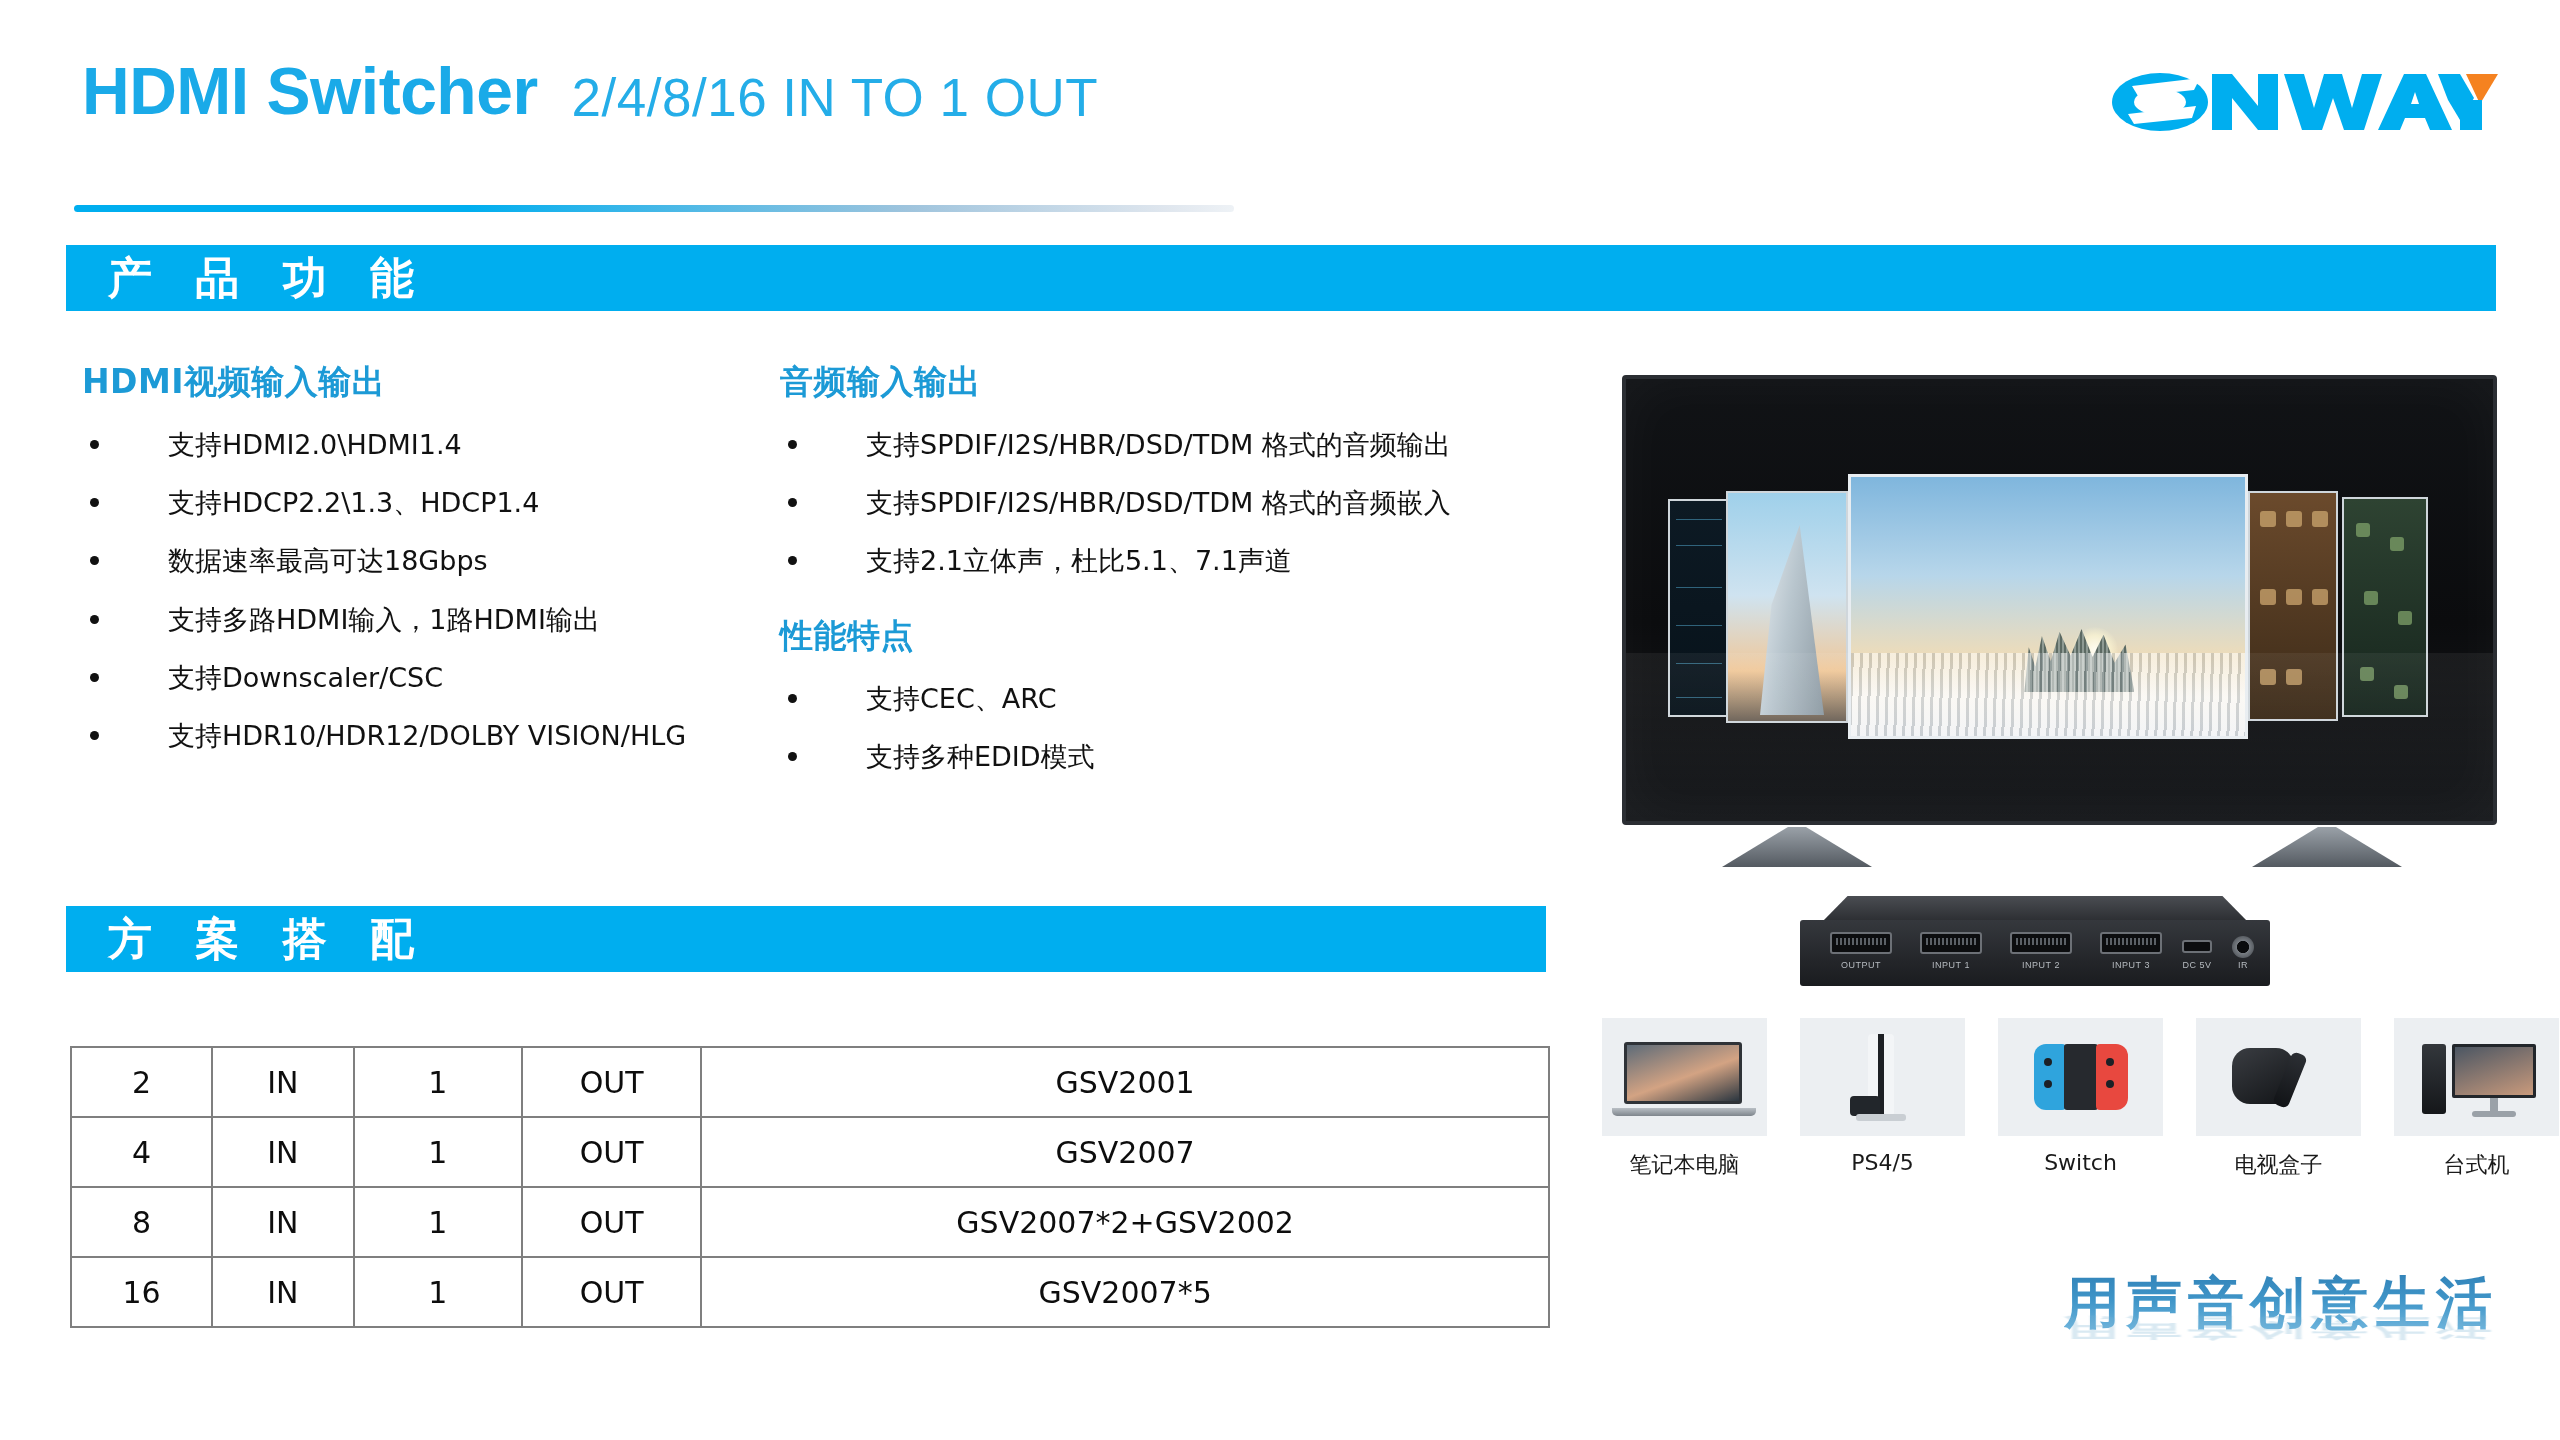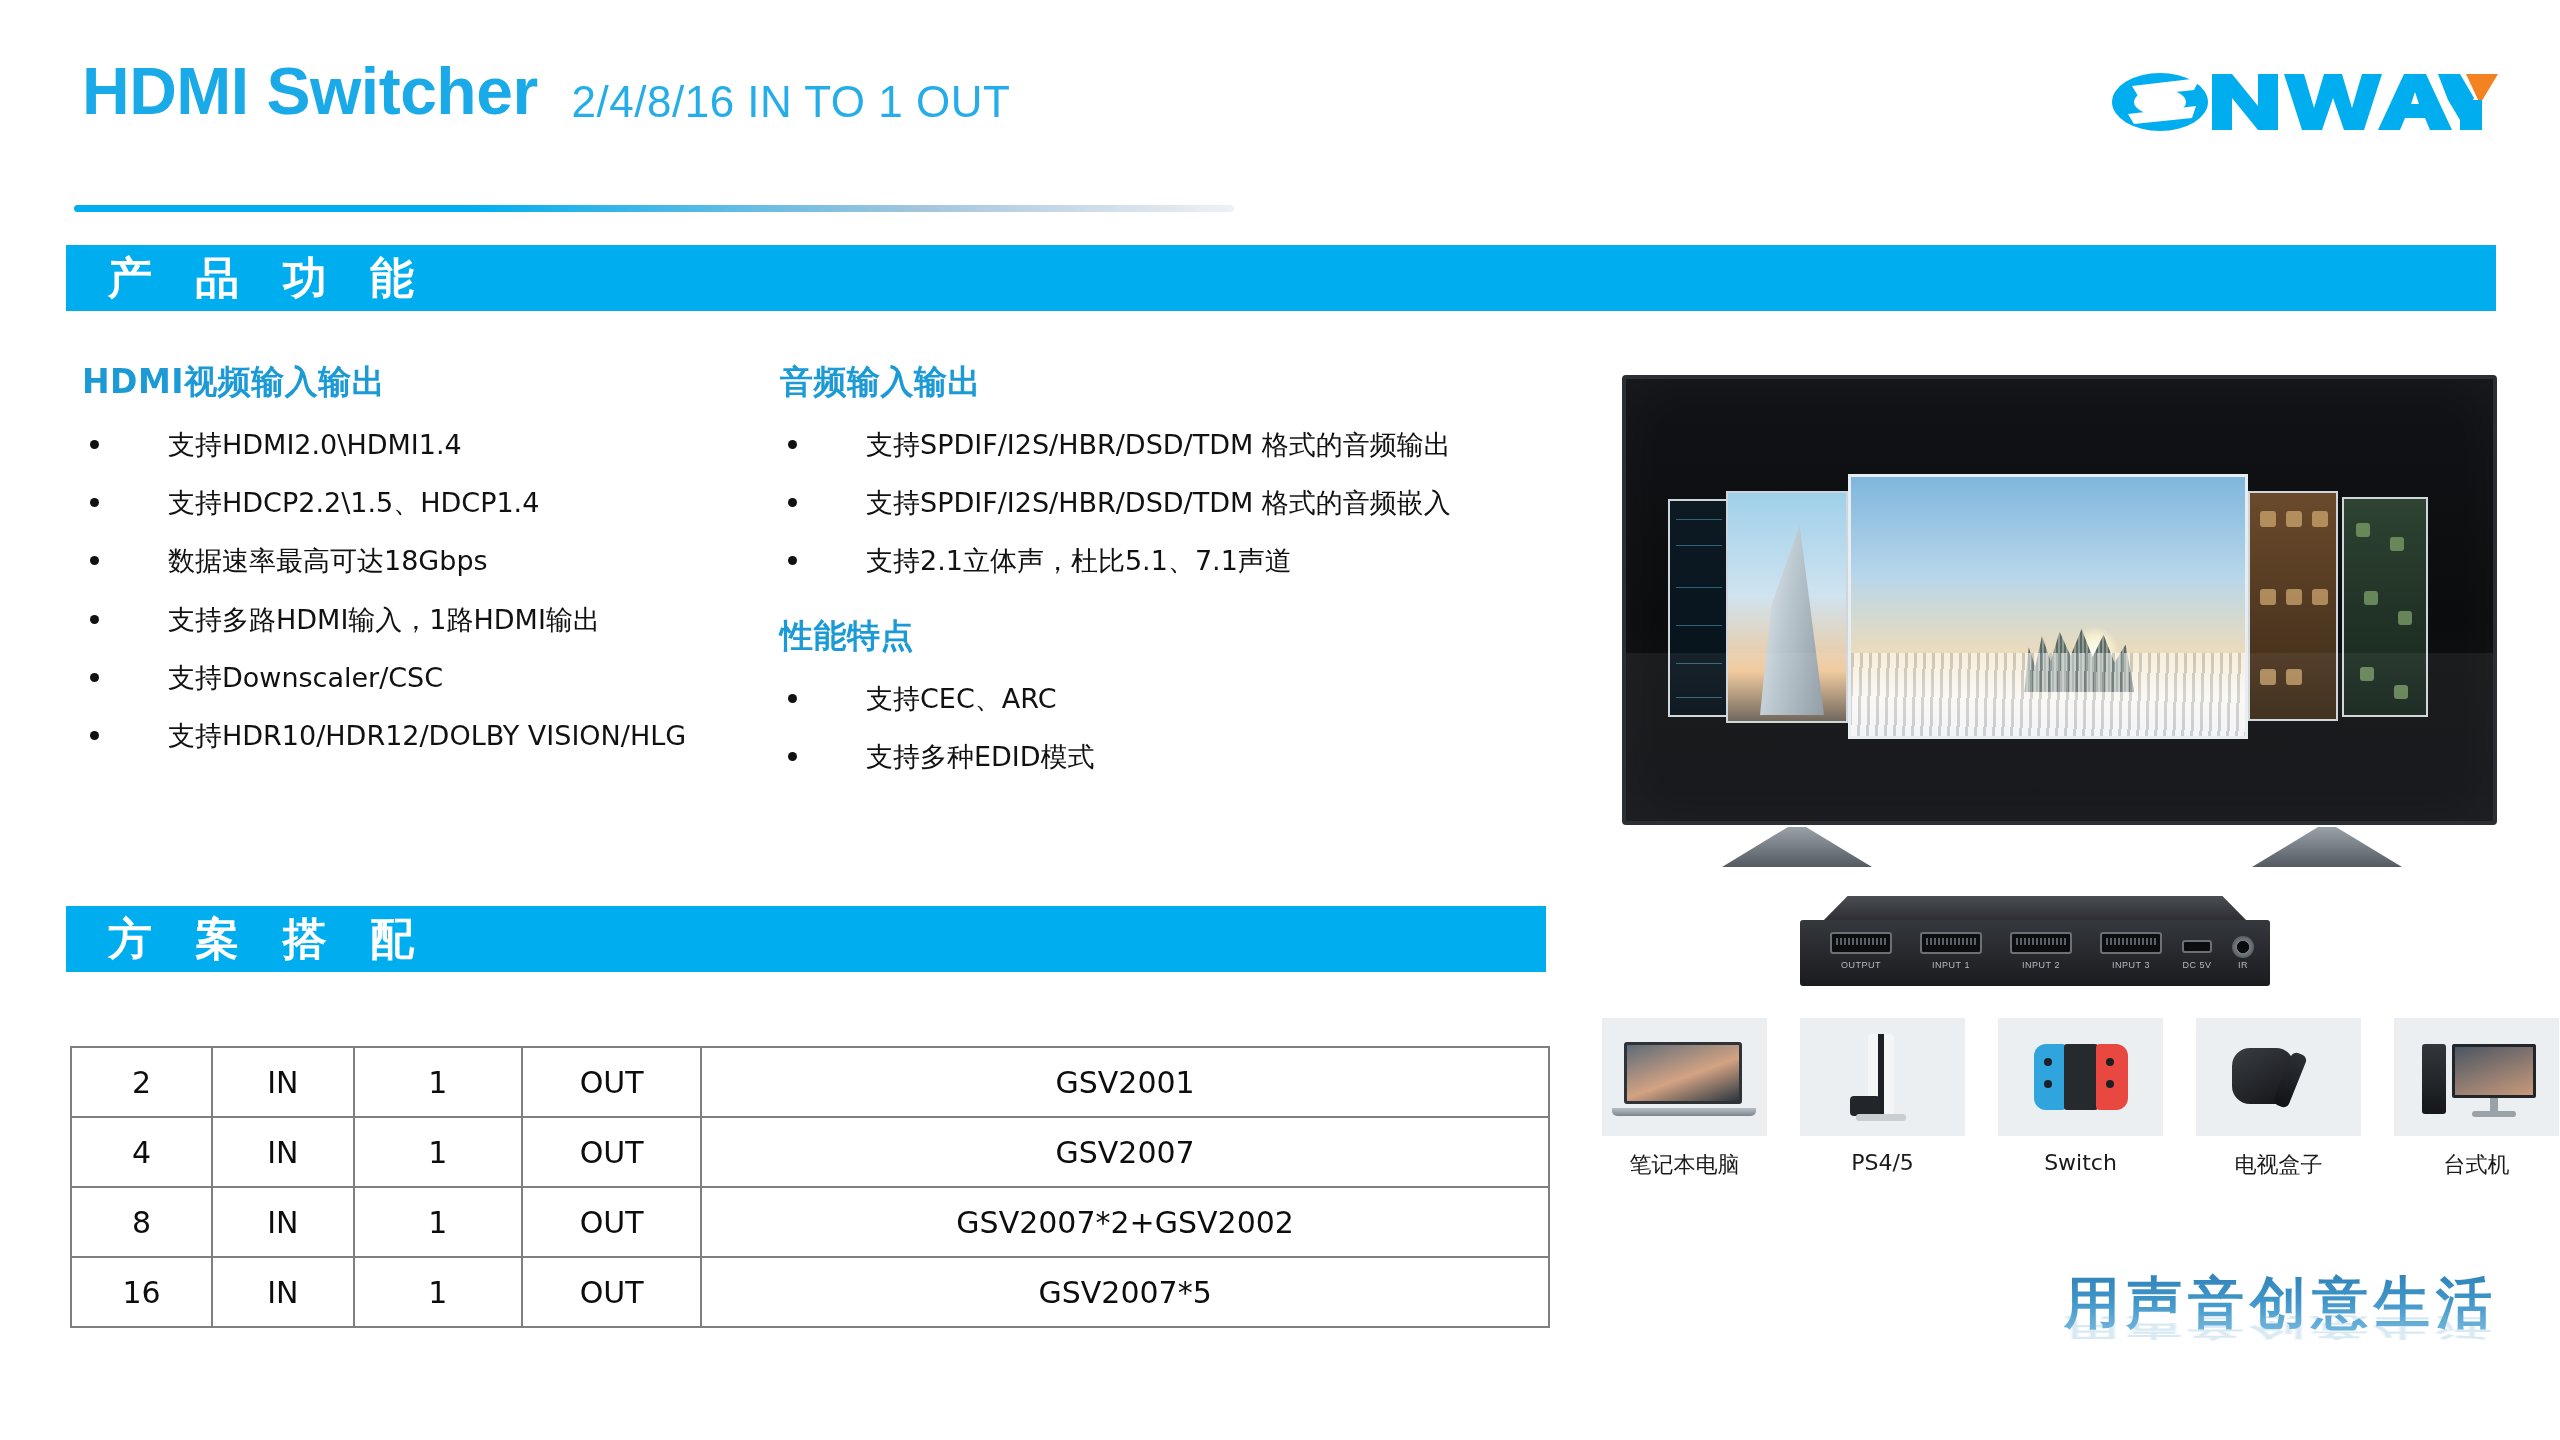--- a/index.html
+++ b/index.html
@@ -12,21 +12,21 @@
   .slide { position: relative; width: 2560px; height: 1440px; background:#fff; }
 
   
   .header { position: absolute; left: 0; top: 0; width: 2560px; height: 210px; }
   .title-row { position: absolute; left: 82px; top: 58px; display: flex; align-items: flex-end; }
   .title-main {
     font-size: 66px; font-weight: 700; color: #1AAAE8;
     letter-spacing: -0.5px; line-height: 1;
   }
   .title-sub {
-    font-size: 44px; font-weight: 400; color: #24ADE8;
+    font-size: 53px; font-weight: 400; color: #24ADE8;
     margin-left: 34px; line-height: 1; letter-spacing: 0.5px;
   }
   .title-rule {
     position: absolute; left: 74px; top: 205px; width: 1160px; height: 7px;
     border-radius: 4px;
     background: linear-gradient(90deg, #00AEEF 0%, #00AEEF 34%, #9fc4dd 72%, #dfe6ee 94%, #eef2f6 100%);
   }
 
   
   .logo { position: absolute; right: 62px; top: 56px; width: 390px; height: 92px; }
@@ -278,21 +278,21 @@
 
     <div class="col" id="col-left">
       <div class="col-head">HDMI视频输入输出</div>
       <ul class="blist">
         <li>
             <span class="dot"></span>
             <span class="cont">支持HDMI2.0\HDMI1.4</span>
           </li>
         <li>
             <span class="dot"></span>
-            <span class="cont">支持HDCP2.2\1.5、HDCP1.4</span>
+            <span class="cont">支持HDCP2.2\1.3、HDCP1.4</span>
           </li>
         <li>
             <span class="dot"></span>
             <span class="cont">数据速率最高可达18Gbps</span>
           </li>
         <li>
             <span class="dot"></span>
             <span class="cont">支持多路HDMI输入，1路HDMI输出</span>
           </li>
         <li>

